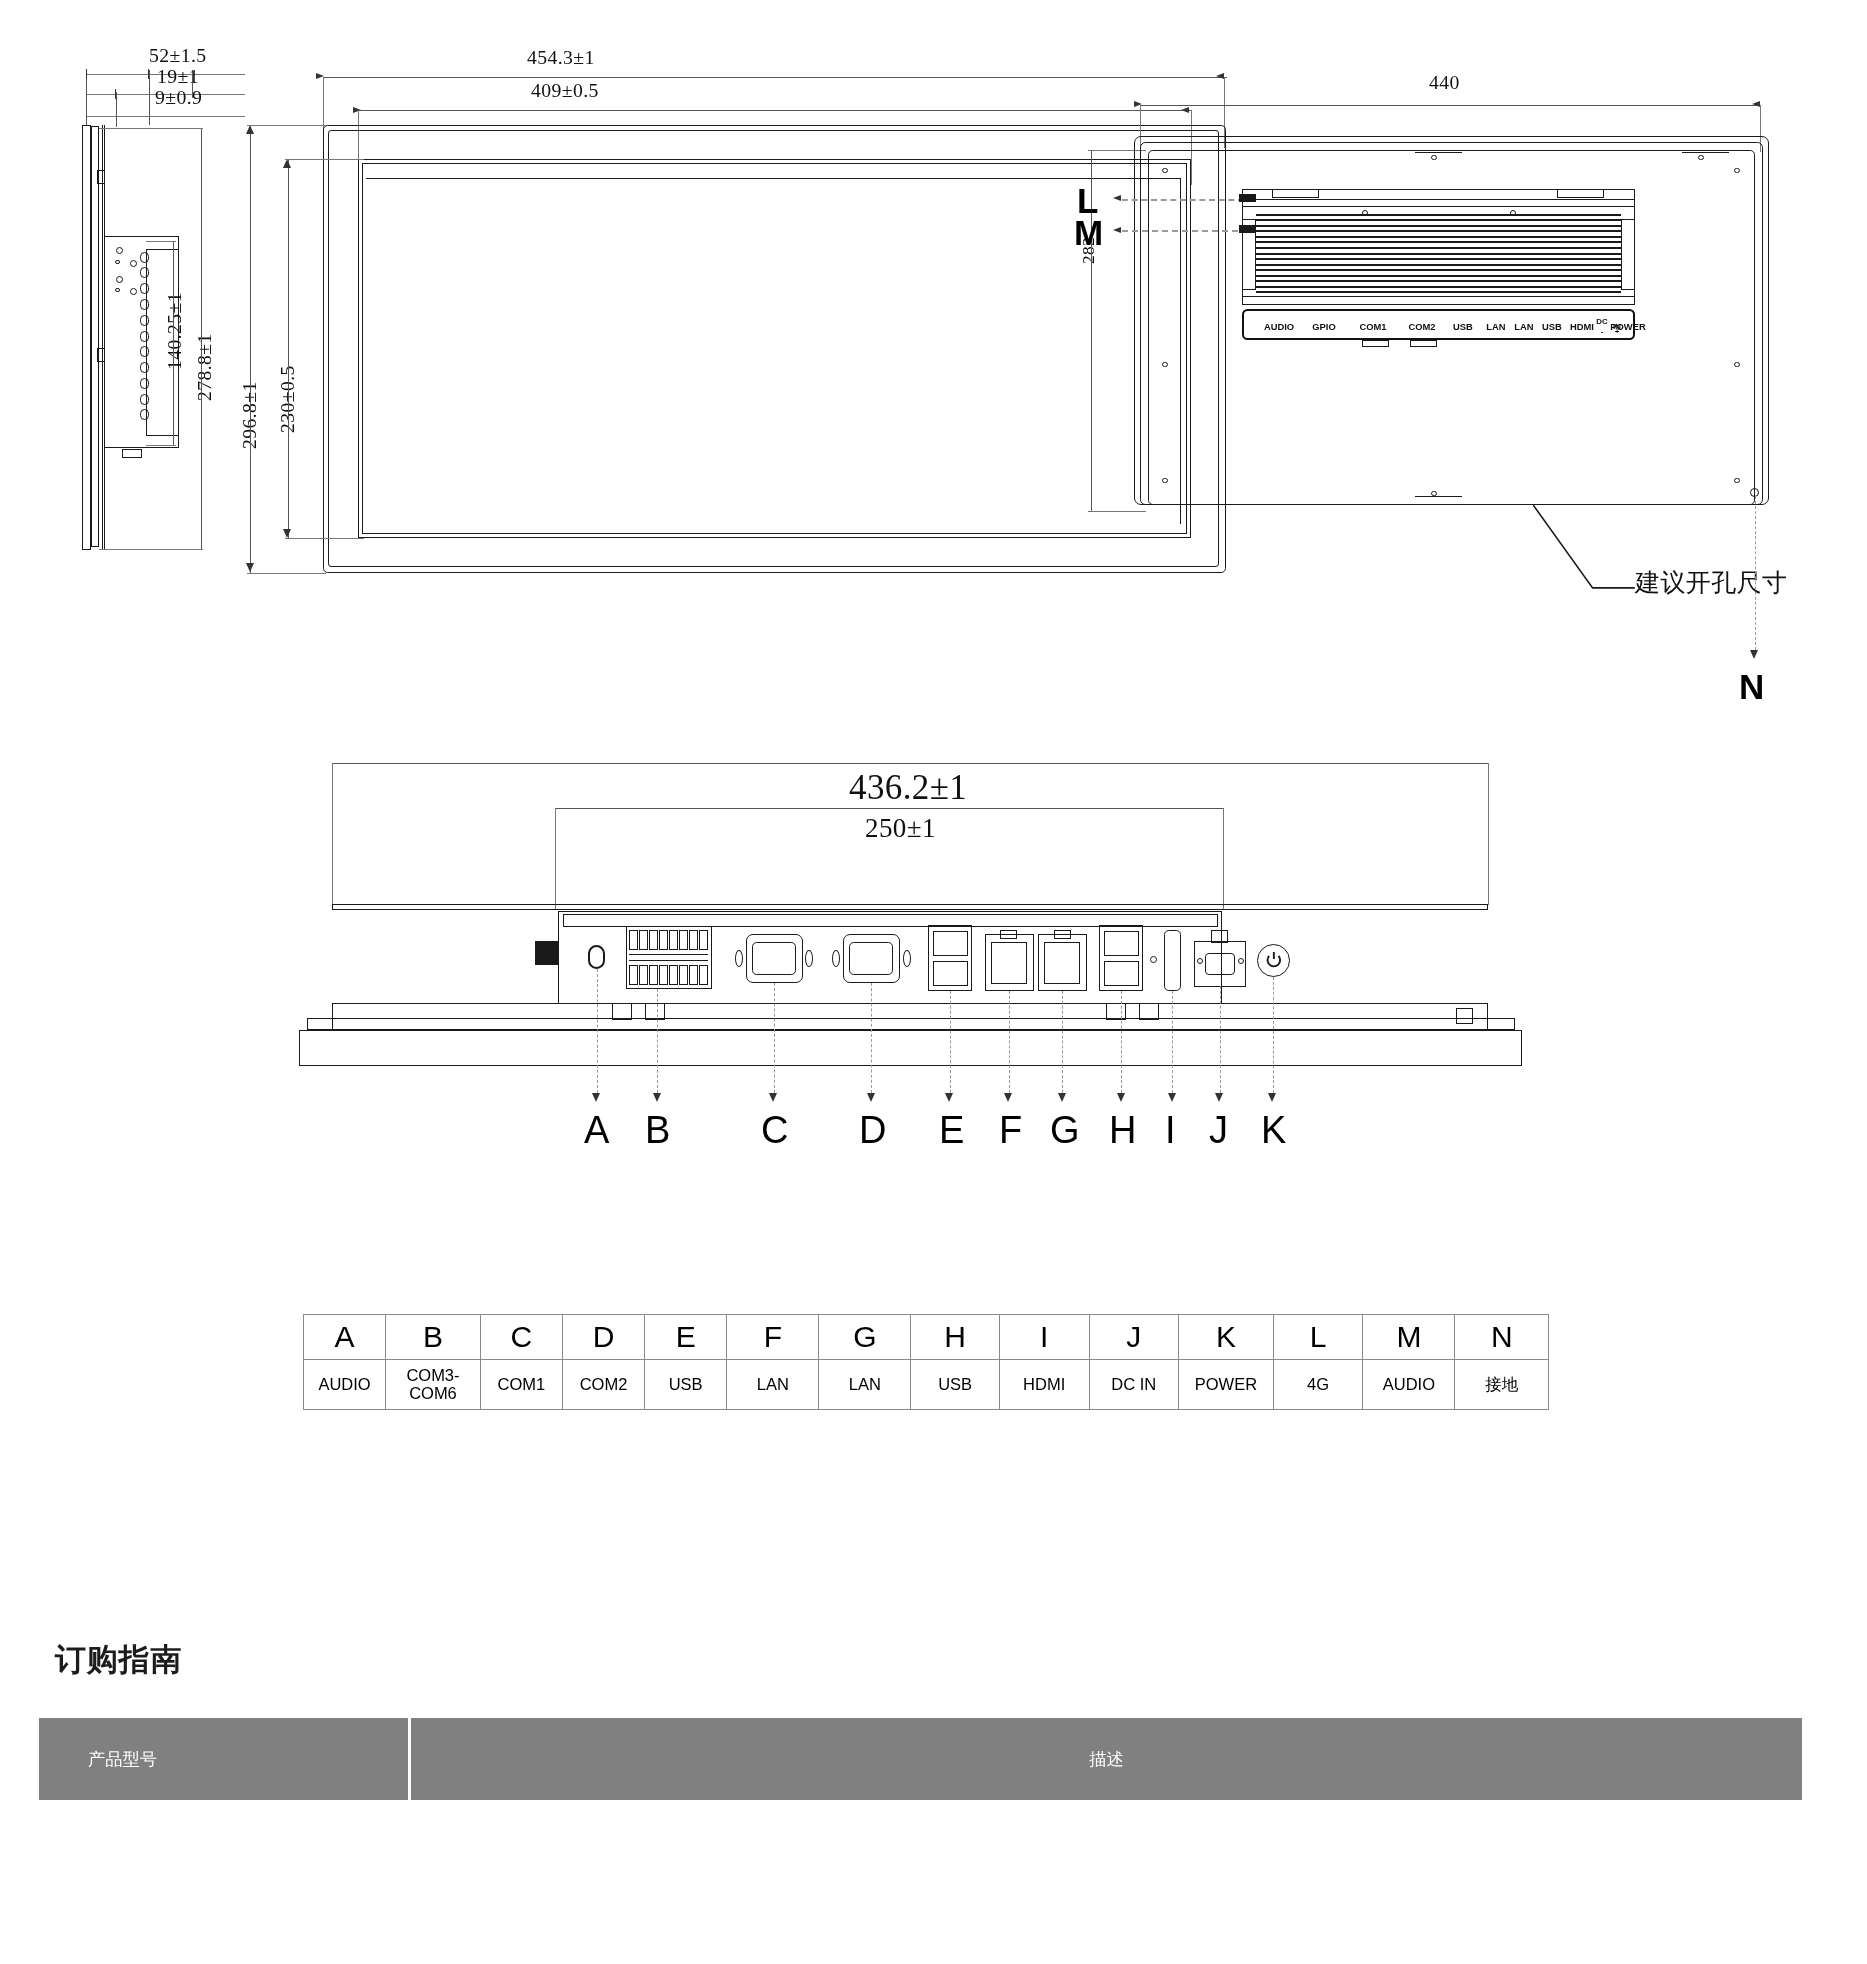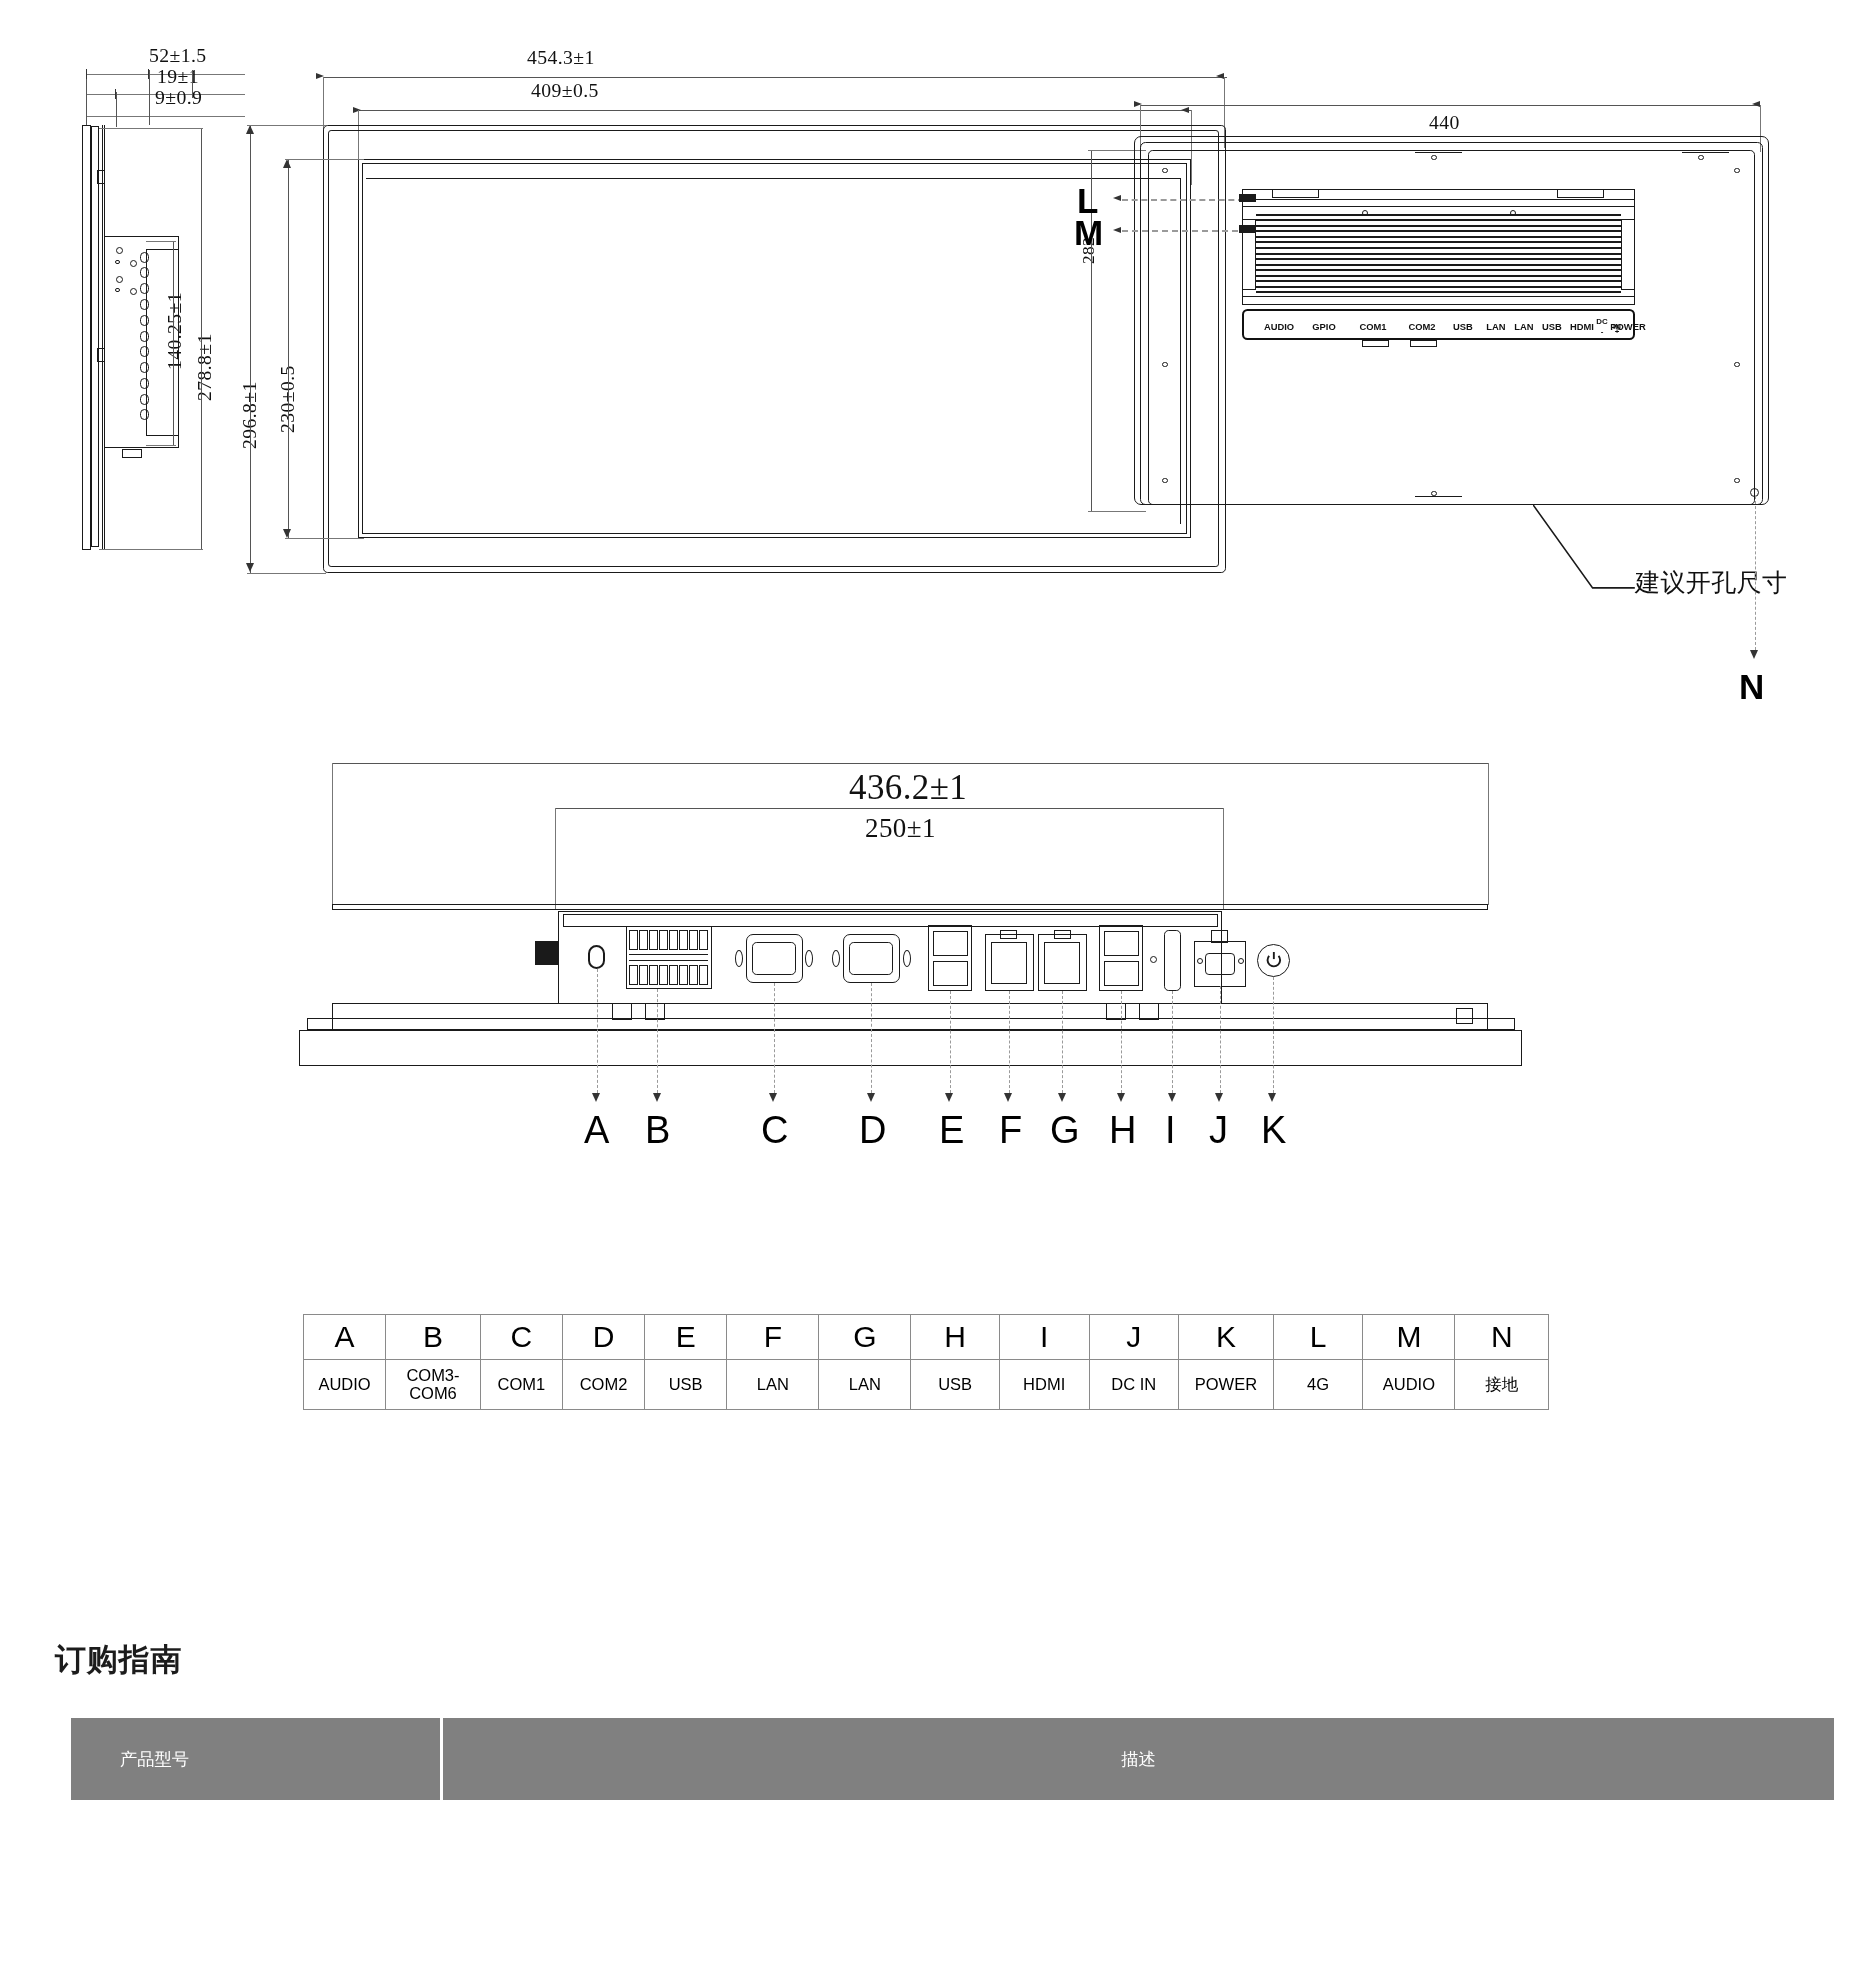--- a/index.html
+++ b/index.html
@@ -263,21 +263,21 @@
     <div class="arrowU" style="left:31px; top:135px;"></div>
     <div class="arrowD" style="left:31px; top:505px;"></div>
     <div class="line hline ext" style="left:-4.7px; top:101px; width:79px;"></div>
     <div class="line hline ext" style="left:33px; top:135px; width:79px;"></div>
     <div class="line hline ext" style="left:-4.7px; top:549px; width:79px;"></div>
     <div class="line hline ext" style="left:33px; top:514px; width:79px;"></div>
   </div>
 
   <div class="abs" style="left:1085px; top:23.6px; width:739px; height:692px;">
 
-    <div class="dimtxt" style="left:344px; top:47px;margin-top:40px;">440</div>
+    <div class="dimtxt" style="left:344px; top:47px;">440</div>
     <div class="line hline thin" style="left:55px; top:81px; width:621px;"></div>
     <div class="arrowR" style="left:49px; top:77px;"></div>
     <div class="arrowL" style="left:667px; top:77px;"></div>
     <div class="line vline ext" style="left:55px; top:81px; height:47px;"></div>
     <div class="line vline ext" style="left:675px; top:81px; height:47px;"></div>
 
     <div class="dimtxt vert small" style="left:-6.3px; top:240px;">282</div>
     <div class="line vline thin" style="left:6.3px; top:126px; height:362px;"></div>
     <div class="line hline ext" style="left:3.1px; top:126px; width:58px;"></div>
     <div class="line hline ext" style="left:3.1px; top:487px; width:58px;"></div>
@@ -537,21 +537,21 @@
       <td>POWER</td>
       <td>4G</td>
       <td>AUDIO</td>
       <td class="cn">接地</td>
     </tr>
   </tbody>
     </table>
 
   <div class="og-title cn" style="left:55px; top:1639px;">订购指南</div>
 
-  <table class="og-table" style="left:68px; top:1715px; width:1769px;">
+  <table class="og-table" style="left:36px; top:1715px; width:1769px;">
     <tbody>
         <tr>
       <td class="og-head cn" style="width:369px; height:82px; text-align:left; padding-left:49px;">产品型号</td>
       <td class="og-head cn" style="height:82px;">描述</td>
     </tr>
   </tbody>
     </table>
 
 </div>
 

